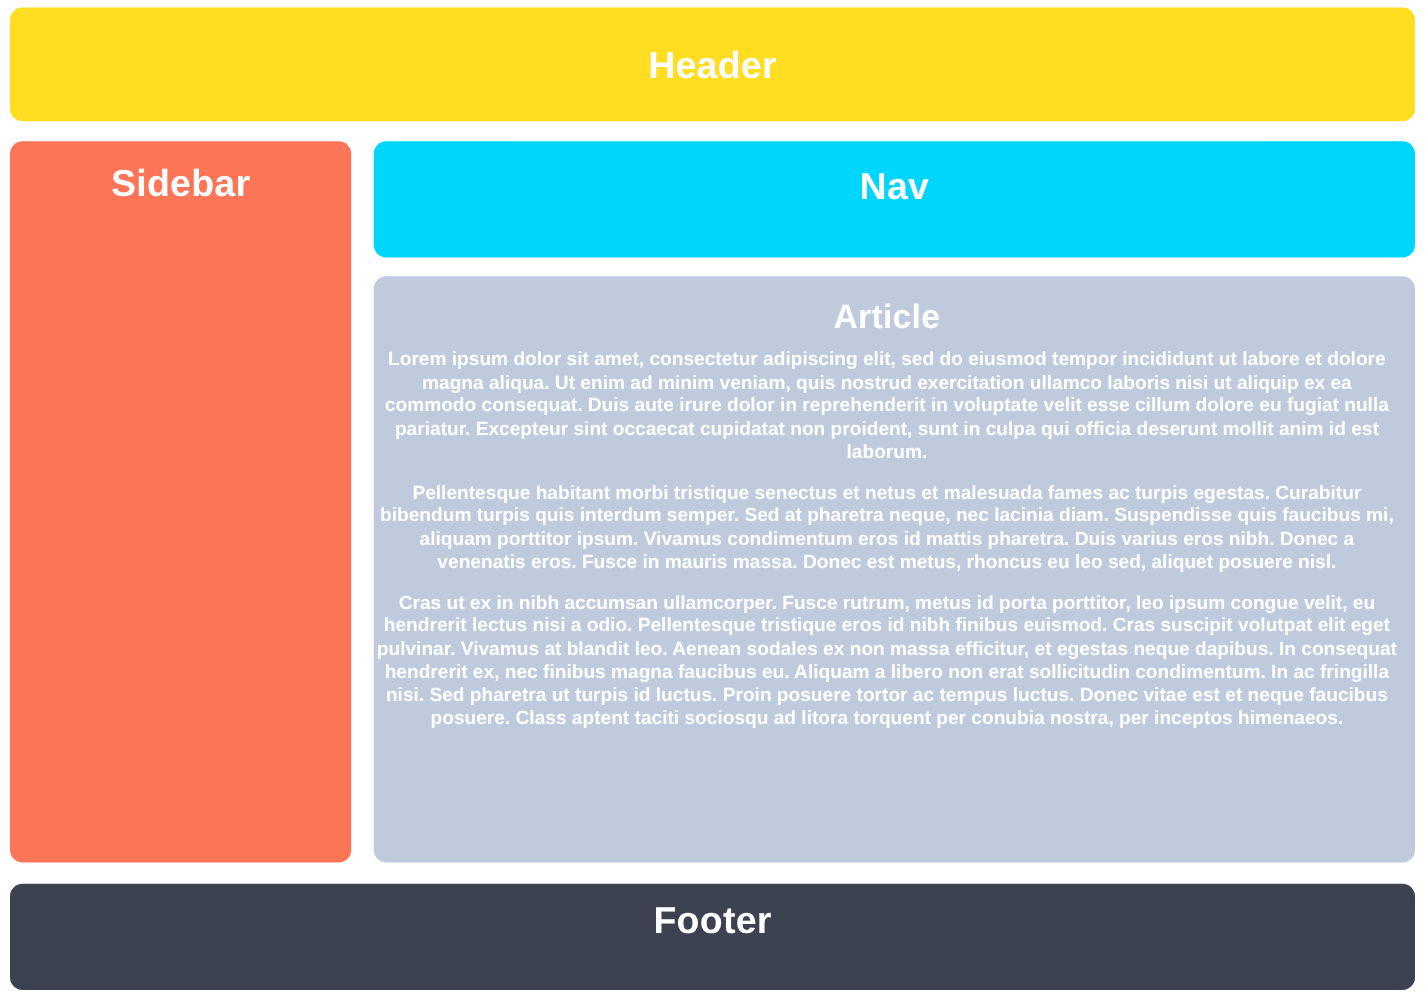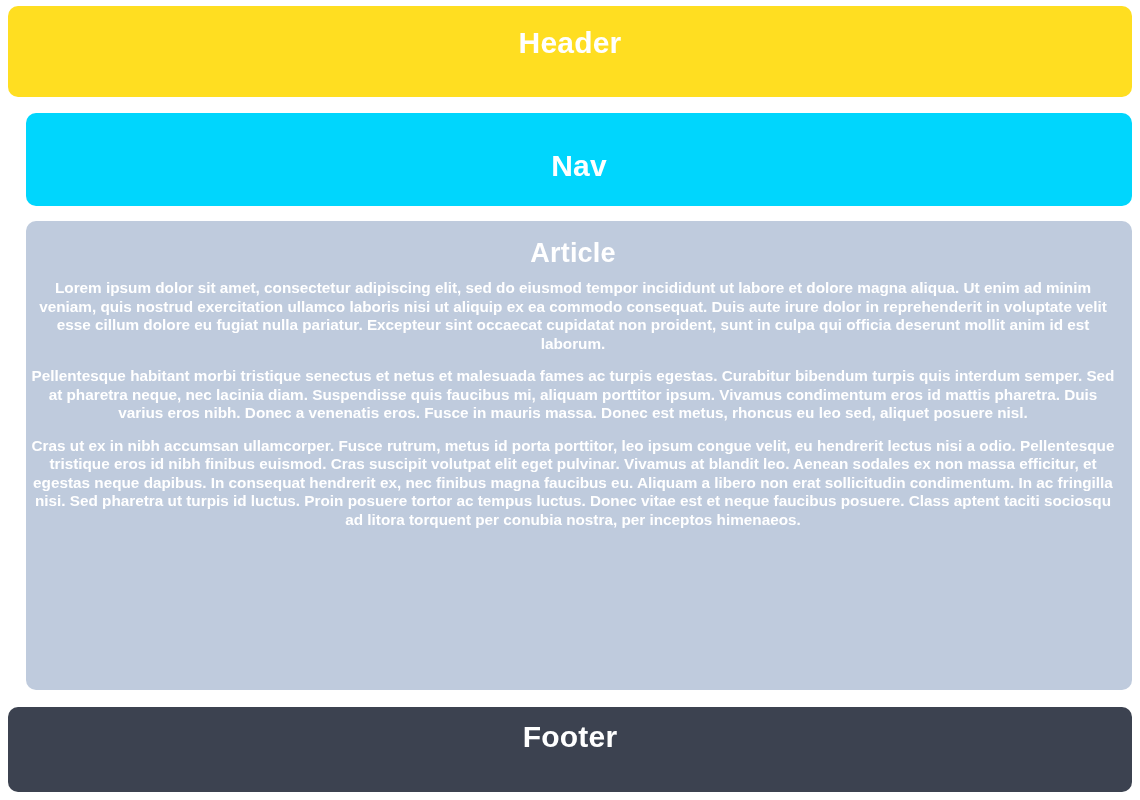--- a/index.html
+++ b/index.html
@@ -35,21 +35,21 @@
     font-weight: bold;
     color: #ffffff;
     letter-spacing: 0.2px;
   }
 
   
   .header {
     background: #FFDE21;
     height: 91px;
     flex: 0 0 91px;
-    padding-top: 20px;
+    padding-top: 30px;
   }
   .header .panel-title {
     font-size: 30px;
     line-height: 34px;
   }
 
   
   .middle {
     display: flex;
     flex-direction: row;
@@ -74,21 +74,21 @@
     display: flex;
     flex-direction: column;
     margin-left: 18px;
     min-width: 0;
   }
 
   .nav {
     background: #00D6FD;
     height: 93px;
     flex: 0 0 93px;
-    padding-top: 36px;
+    padding-top: 20px;
   }
   .nav .panel-title {
     font-size: 30px;
     line-height: 34px;
   }
 
   .article {
     background: #BFCBDD;
     flex: 1 1 auto;
     margin-top: 15px;
@@ -130,20 +130,23 @@
 <body>
 
 <div class="page">
 
   <header class="panel header">
     <h1 class="panel-title">Header</h1>
   </header>
 
   <div class="middle">
 
+    <aside class="panel sidebar">
+      <h1 class="panel-title">Sidebar</h1>
+    </aside>
 
     <div class="content-col">
 
       <nav class="panel nav">
         <h1 class="panel-title">Nav</h1>
       </nav>
 
       <article class="panel article">
         <h1 class="panel-title">Article</h1>
         <p>Lorem ipsum dolor sit amet, consectetur adipiscing elit, sed do eiusmod tempor incididunt ut labore et dolore magna aliqua. Ut enim ad minim veniam, quis nostrud exercitation ullamco laboris nisi ut aliquip ex ea commodo consequat. Duis aute irure dolor in reprehenderit in voluptate velit esse cillum dolore eu fugiat nulla pariatur. Excepteur sint occaecat cupidatat non proident, sunt in culpa qui officia deserunt mollit anim id est laborum.</p>

